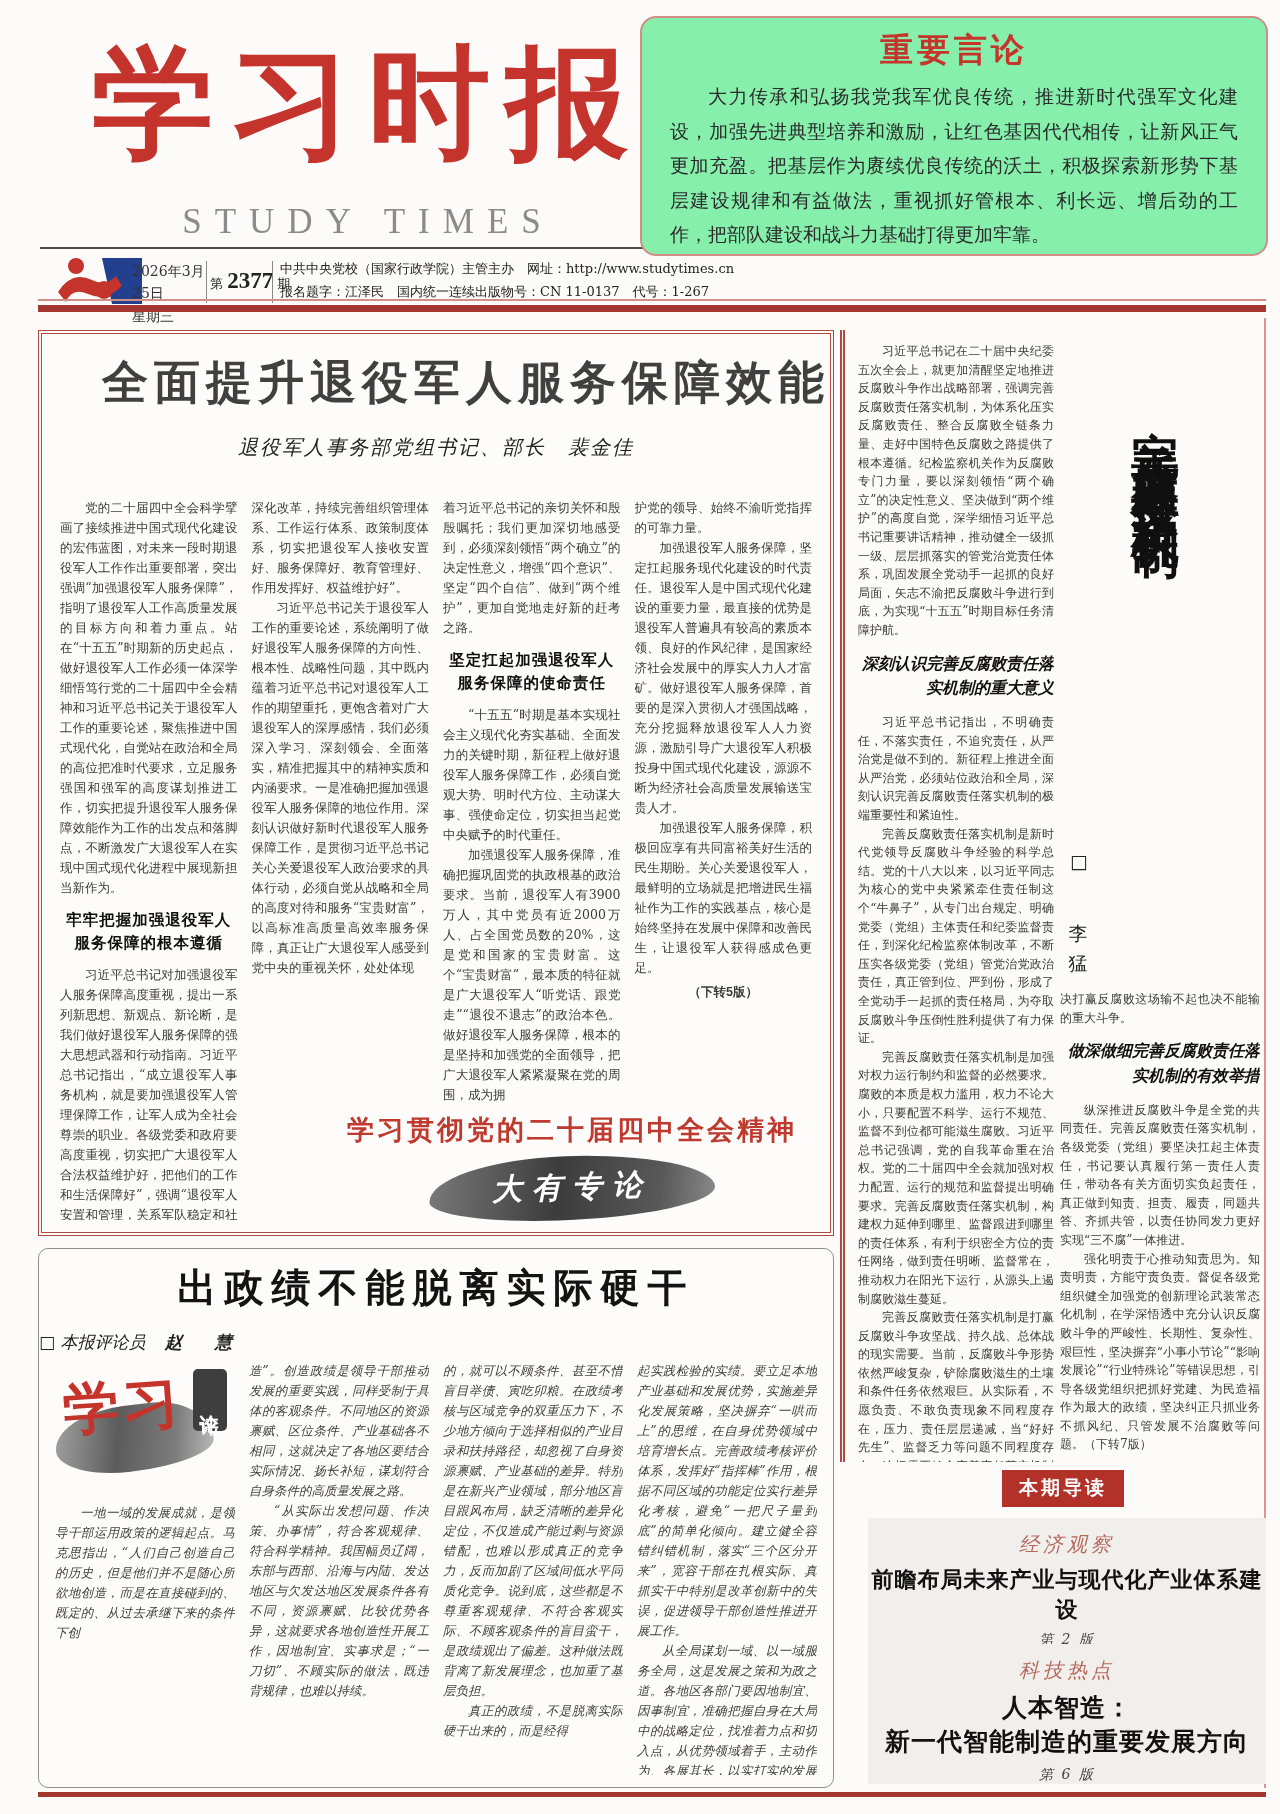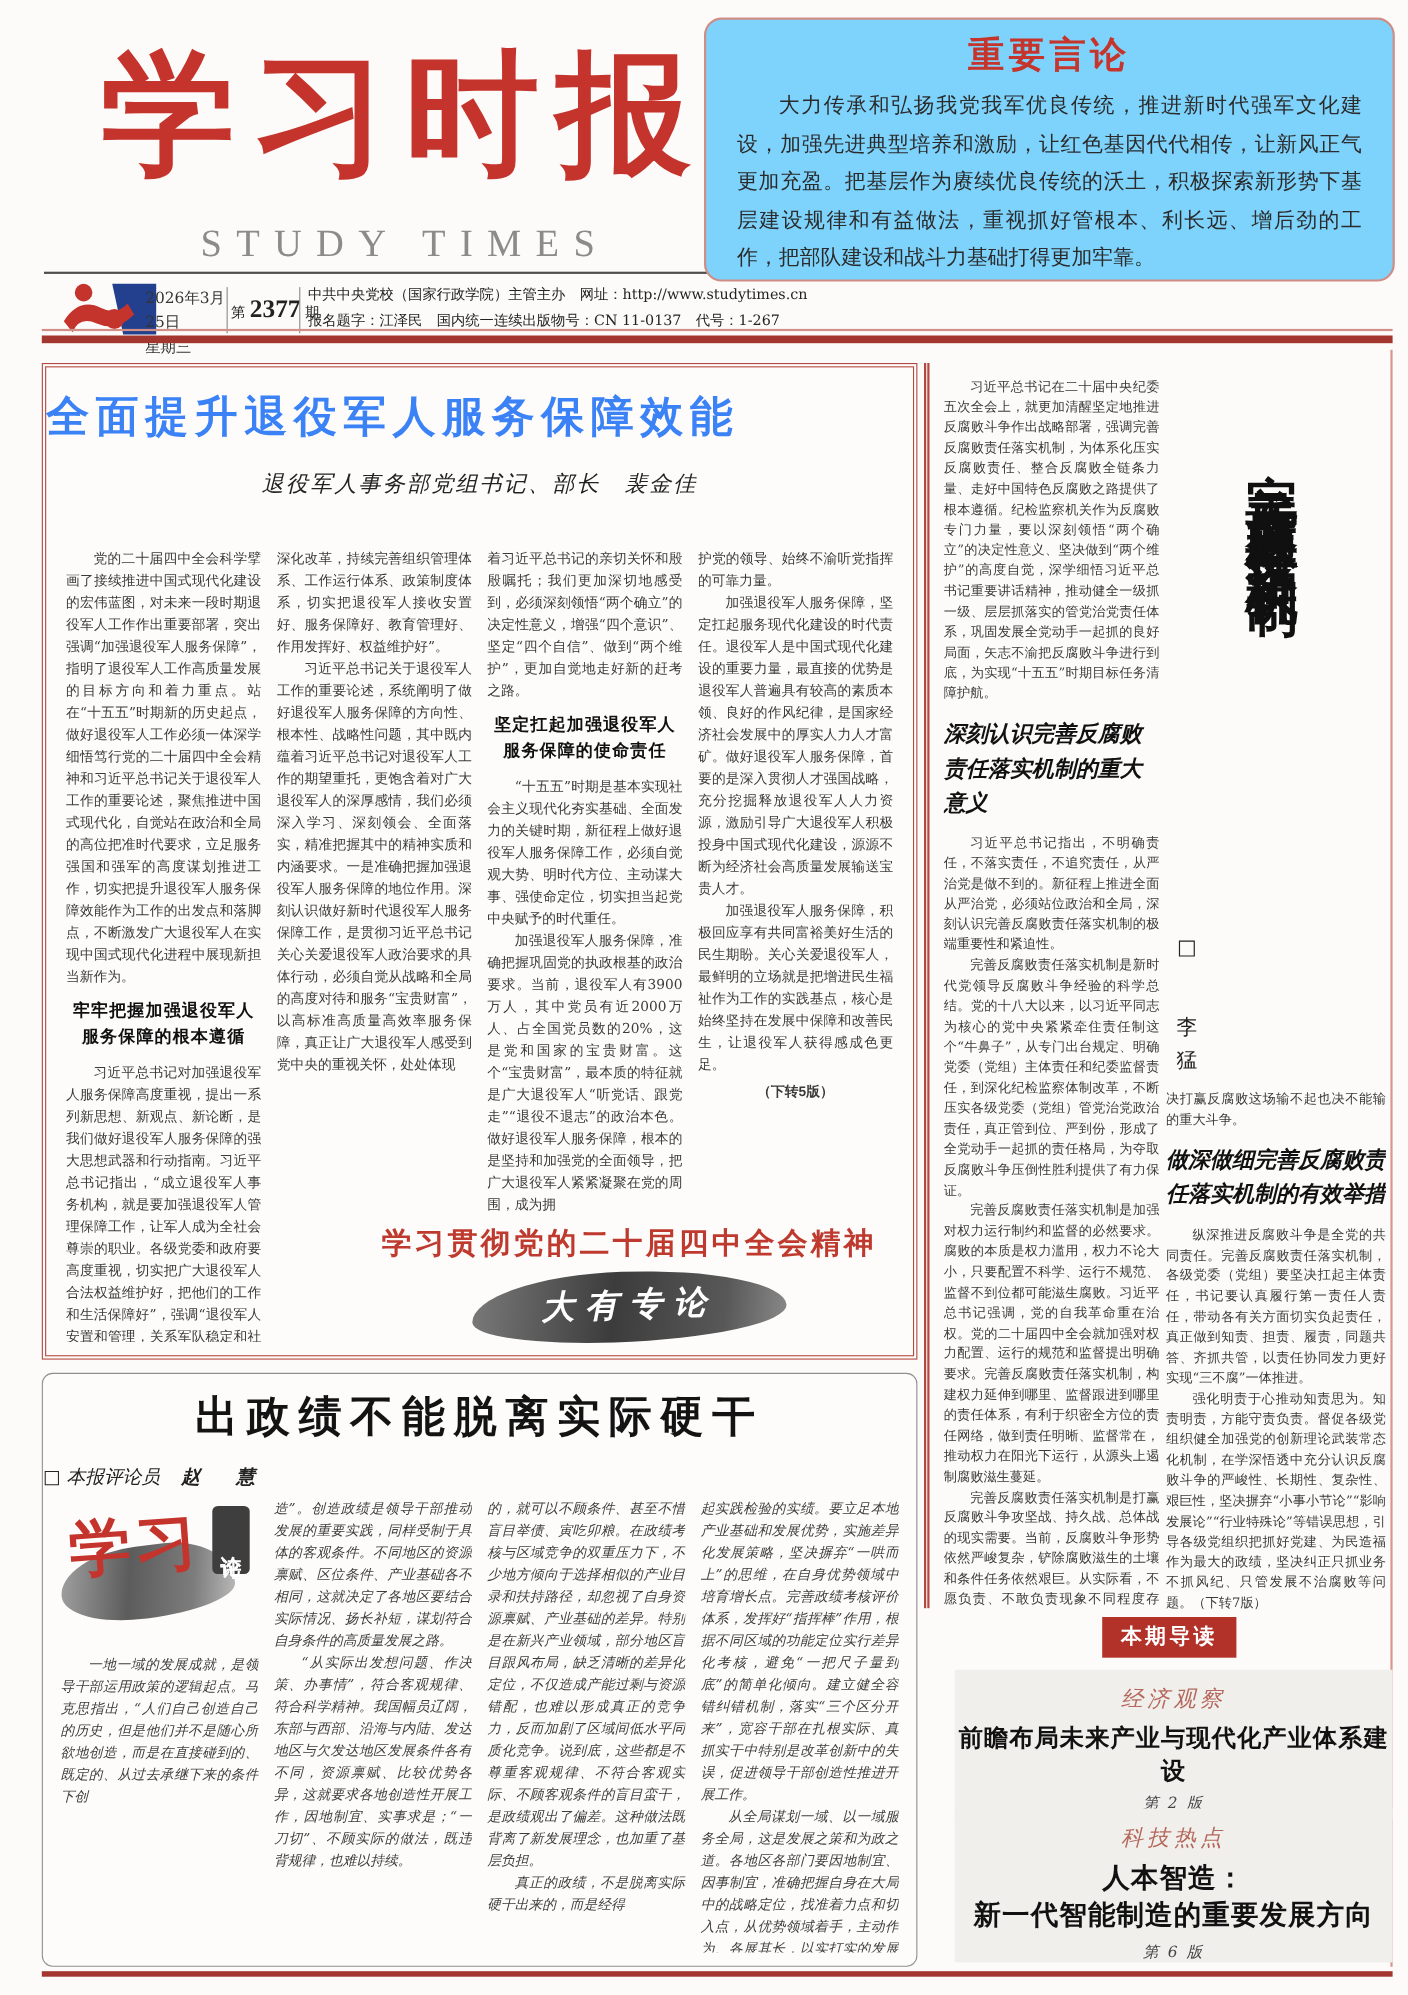--- a/index.html
+++ b/index.html
@@ -21,51 +21,51 @@
     font-size:14px; line-height:1.6; color:#333; }
   .vsep { position:absolute; top:261px; width:1px; height:42px; background:#8a8a8a; }
   .issue-block { position:absolute; left:210px; top:268px; width:58px; text-align:right;
     font-size:13px; color:#222; white-space:nowrap; }
   .issue-block .no { font-size:23px; font-weight:700; font-family:"Liberation Serif", serif; }
   .info-block { position:absolute; left:280px; top:258px; width:390px;
     font-size:13px; line-height:1.75; color:#222; white-space:nowrap; }
 
   
   .quote-box { position:absolute; left:640px; top:16px; width:628px; height:240px;
-    border:2px solid #cf8d85; border-radius:16px; padding:10px 28px; background:#7dd3fc; }
+    border:2px solid #cf8d85; border-radius:16px; padding:10px 28px; background:#86efac; }
   .quote-title { text-align:center; font-size:33px; font-weight:900; color:#c5352b;
     font-family:"Liberation Sans", sans-serif; letter-spacing:4px; margin-bottom:6px; }
   .quote-body { font-size:19px; line-height:1.82; text-align:justify; color:#2b2b2b; text-indent:2em; }
 
   
   .rule-thin-top { position:absolute; left:38px; top:299px; width:1228px; height:2px; background:#d09088; }
   .rule-thick-top { position:absolute; left:38px; top:305px; width:1228px; height:7px; background:#a3372f; }
   .rule-bottom { position:absolute; left:38px; top:1792px; width:1228px; height:5px; background:#a3372f; }
   .right-edge-rule { position:absolute; left:1264px; top:318px; width:2px; height:1470px; background:#d8968e; }
   .v-divider { position:absolute; left:840px; top:330px; width:5px; height:1132px;
     border-left:2px solid #b2493f; border-right:2px solid #b2493f; }
 
   
   .main-box { position:absolute; left:38px; top:330px; width:796px; height:906px;
     border:4px double #b2493f; background:#fdfcfb; }
-  .main-headline { margin-top:18px; text-align:left; font-size:39px; font-weight:900;
-    letter-spacing:6px; color:#3b82f6; font-family:"Liberation Sans", sans-serif; }
+  .main-headline { margin-top:18px; text-align:right; font-size:46px; font-weight:900;
+    letter-spacing:6px; color:#404040; font-family:"Liberation Sans", sans-serif; }
   .main-byline { margin-top:20px; text-align:center; font-size:20px; color:#222;
     font-style:italic; letter-spacing:2px; }
   .main-cols { position:absolute; left:18px; right:18px; top:164px; bottom:12px;
     display:flex; gap:14px; }
   .col { flex:1; overflow:hidden; font-size:12.5px; line-height:1.6; text-align:justify; color:#3a3a3a; }
   .col-sm { font-size:12px; line-height:1.55; }
 
   .bk-p { text-indent:2em; }
   .bk-pc { text-indent:0; }
   .bk-h { font-family:"Liberation Sans", sans-serif; font-weight:800; font-size:15.5px;
     line-height:1.5; text-align:center; text-indent:0; margin:10px 2px; color:#101010; letter-spacing:1px; }
-  .bk-hk { font-weight:800; font-style:italic; font-size:20px; line-height:1.55;
-    text-align:left; text-indent:0; margin:12px 0; color:#111; }
+  .bk-hk { font-weight:800; font-style:italic; font-size:16px; line-height:1.55;
+    text-align:right; text-indent:0; margin:12px 0; color:#111; }
   .bk-turn { font-weight:800; text-indent:0; text-align:center; margin-top:4px;
     font-family:"Liberation Sans", sans-serif; }
 
   
   .banner { position:absolute; left:288px; top:772px; width:484px; text-align:center;
     background:#fdfcfb; padding:6px 0 4px; }
   .banner-slogan { font-size:27px; font-weight:900; color:#bf3a2e; letter-spacing:3px;
     font-family:"Liberation Sans", sans-serif; }
   .banner-stamp { position:relative; width:286px; height:64px; margin:8px auto 0;
     background:linear-gradient(97deg,#7a7a7a,#3c3c3c 45%,#585858 80%,#8a8a8a);

